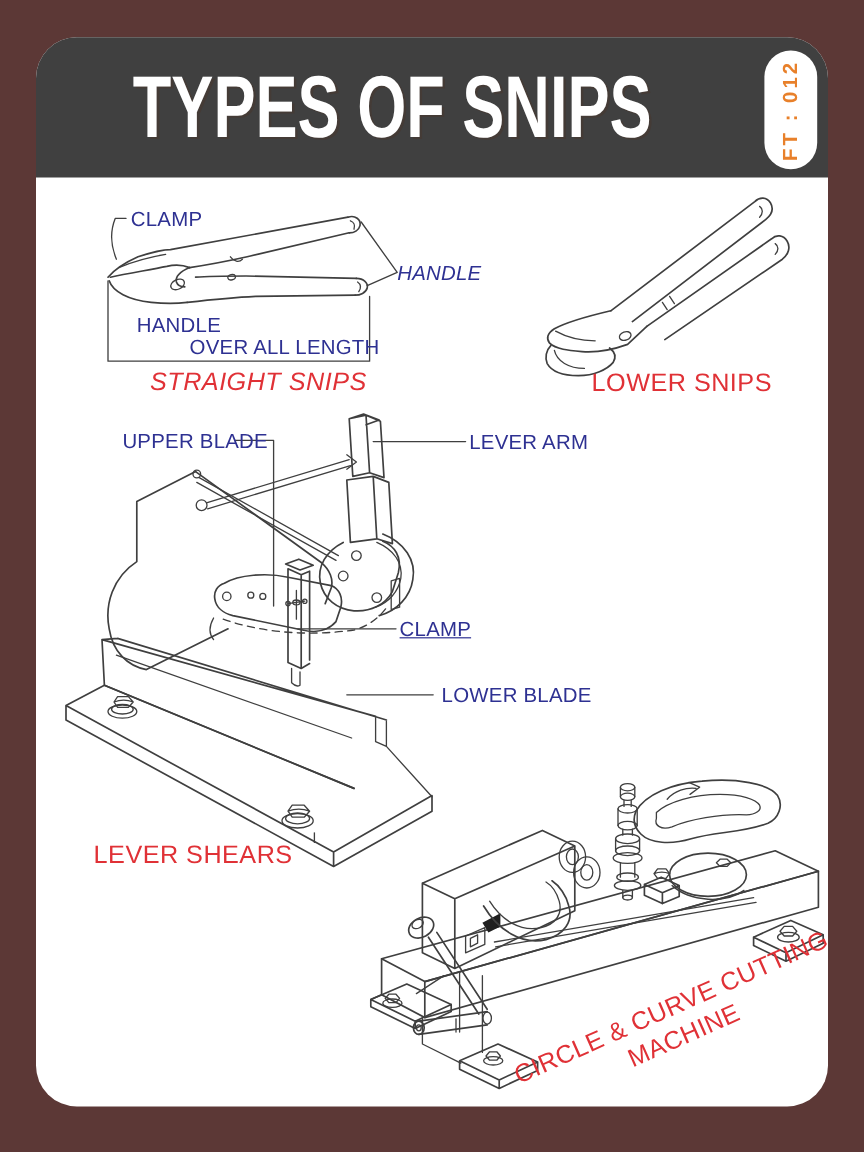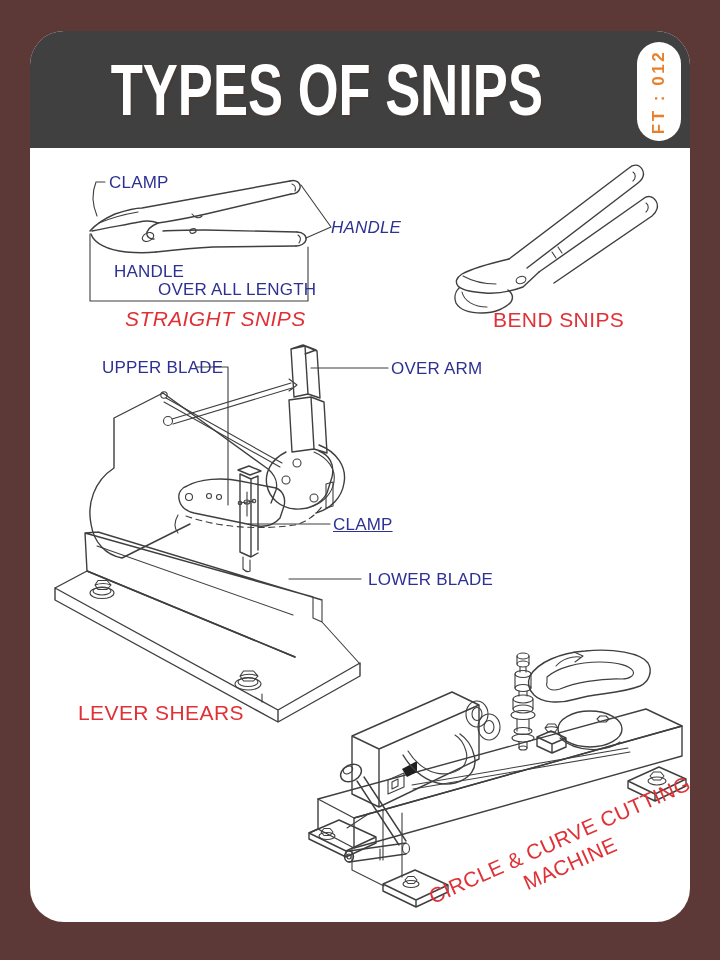--- a/index.html
+++ b/index.html
@@ -207,24 +207,24 @@
     <path class="ln thin" d="M380,849 L380,860"></path>
   </g>
 </svg>
 
 <div class="label" style="left:109px;top:173px;">CLAMP</div>
 <div class="label" style="left:331px;top:218px;font-style:italic;">HANDLE</div>
 <div class="label" style="left:114px;top:262px;">HANDLE</div>
 <div class="label" style="left:158px;top:280px;">OVER ALL LENGTH</div>
 
 <div class="caption" style="left:125px;top:307px;font-style:italic;">STRAIGHT SNIPS</div>
-<div class="caption" style="left:493px;top:308px;">BEND SNIPS</div>
+<div class="caption" style="left:493px;top:308px;">LOWER SNIPS</div>
 
 <div class="label" style="left:102px;top:358px;">UPPER BLADE</div>
-<div class="label" style="left:391px;top:359px;">OVER ARM</div>
+<div class="label" style="left:391px;top:359px;">LEVER ARM</div>
 <div class="label" style="left:333px;top:515px;text-decoration:underline;">CLAMP</div>
 <div class="label" style="left:368px;top:570px;">LOWER BLADE</div>
 
 <div class="caption" style="left:78px;top:701px;">LEVER SHEARS</div>
 
 <div class="caption rot" style="left:415px;top:826px;">
   <div>CIRCLE &amp; CURVE CUTTING</div>
   <div>MACHINE</div>
 </div>
 

